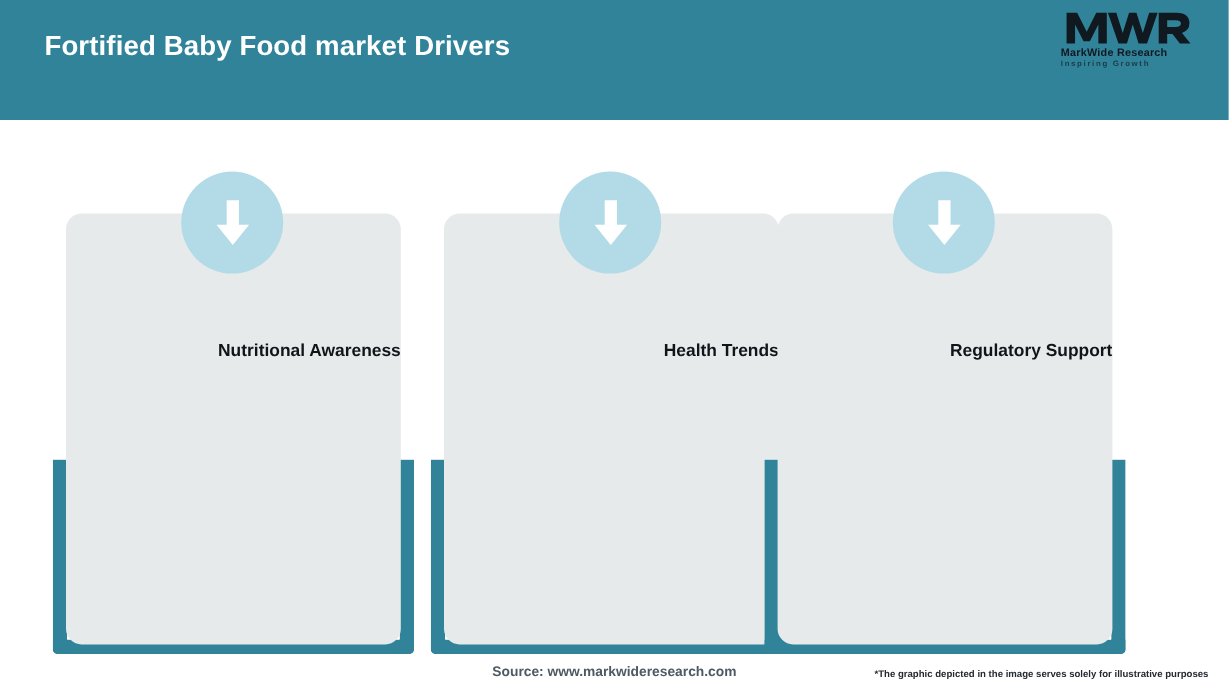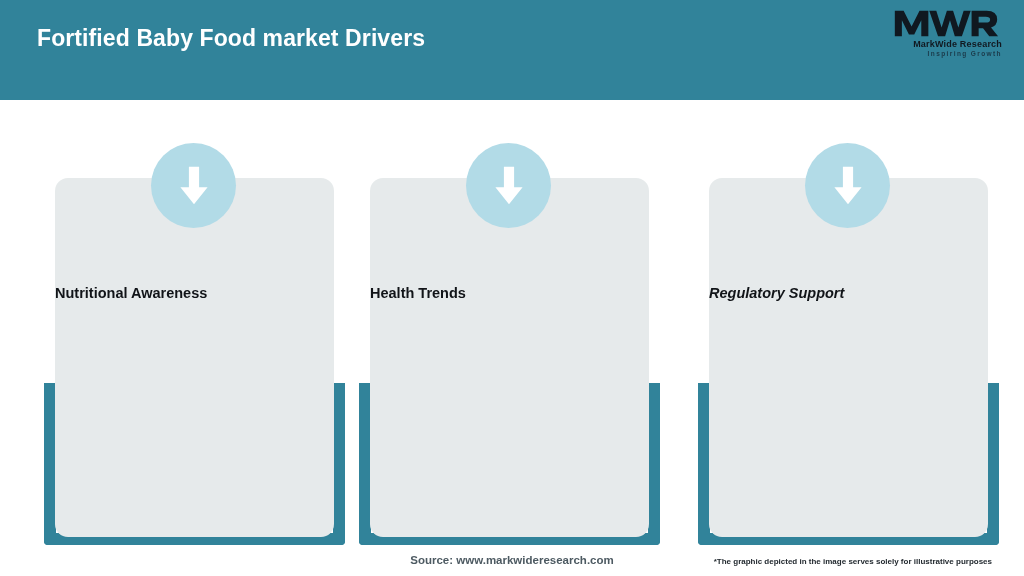--- a/index.html
+++ b/index.html
@@ -37,21 +37,21 @@
 
   
   #brand-logo {
     position: absolute;
     right: 22px;
     top: 8px;
     width: 118px;
     height: 56px;
     display: flex;
     flex-direction: column;
-    align-items: flex-end;
+    align-items: flex-start;
     justify-content: flex-start;
   }
   #logo-mark {
     display: block;
     height: 30px;
   }
   #logo-name {
     font-size: 9px;
     font-weight: bold;
     color: #111820;
@@ -70,21 +70,21 @@
 
   
   .column {
     position: absolute;
     top: 140px;
     width: 316px;
     height: 410px;
   }
   #column-0 { left: 33px; }
   #column-1 { left: 348px; }
-  #column-2 { left: 687px; font-style: italic; }
+  #column-2 { left: 626px; }
 
   
   .bracket {
     position: absolute;
     left: 11px;
     top: 243px;
     width: 301px;
     height: 162px;
     border-left: 12px solid #31839a;
     border-right: 12px solid #31839a;
@@ -103,21 +103,21 @@
     height: 359px;
     background: #e6eaeb;
     border-radius: 13px;
   }
 
   .card-title {
     position: absolute;
     left: 0;
     top: 107px;
     width: 279px;
-    text-align: left;
+    text-align: right;
     font-size: 14.5px;
     font-weight: bold;
     color: #111418;
   }
 
   .card-body {
     position: absolute;
     left: 11px;
     top: 187px;
     width: 262px;
@@ -148,21 +148,21 @@
     left: 0;
     top: 554px;
     width: 1024px;
     text-align: center;
     font-size: 11.5px;
     font-weight: bold;
     color: #4d5a62;
   }
   #disclaimer-note {
     position: absolute;
-    right: 32px;
+    right: 17px;
     top: 557px;
     font-size: 8px;
     font-weight: bold;
     color: #232a30;
     white-space: nowrap;
     text-align: right;
   }
 </style>
 </head>
 <body>

